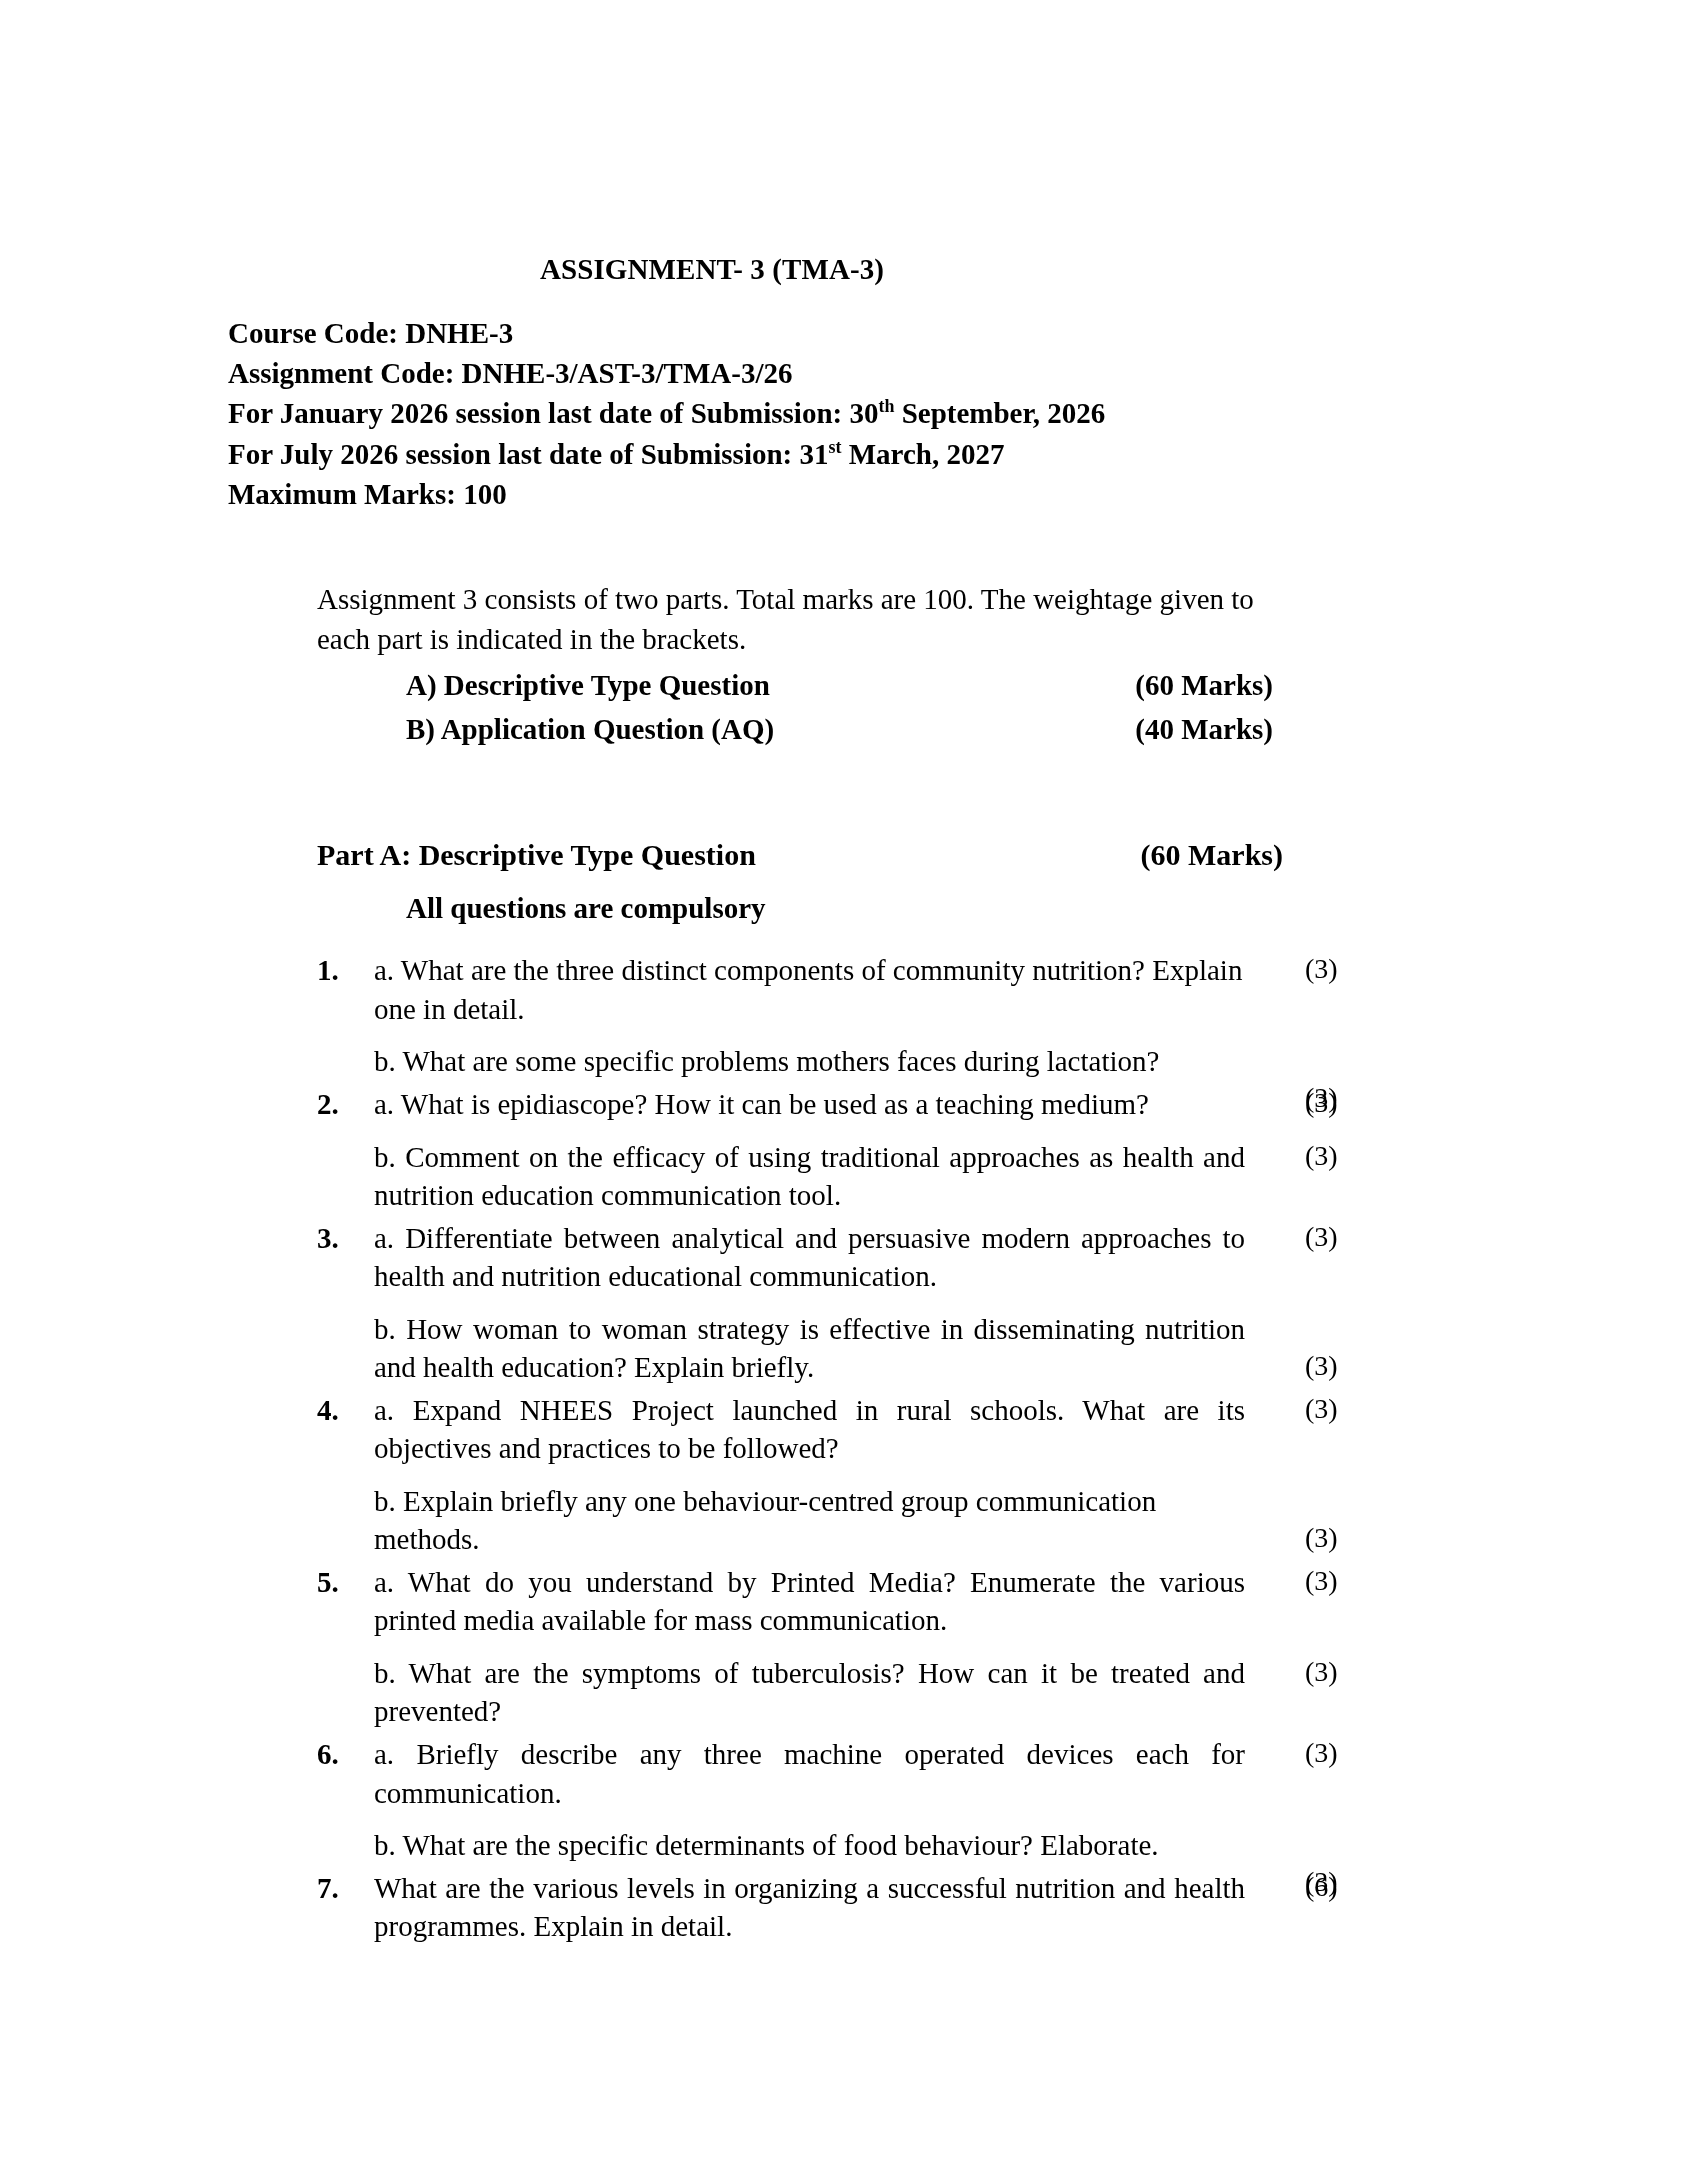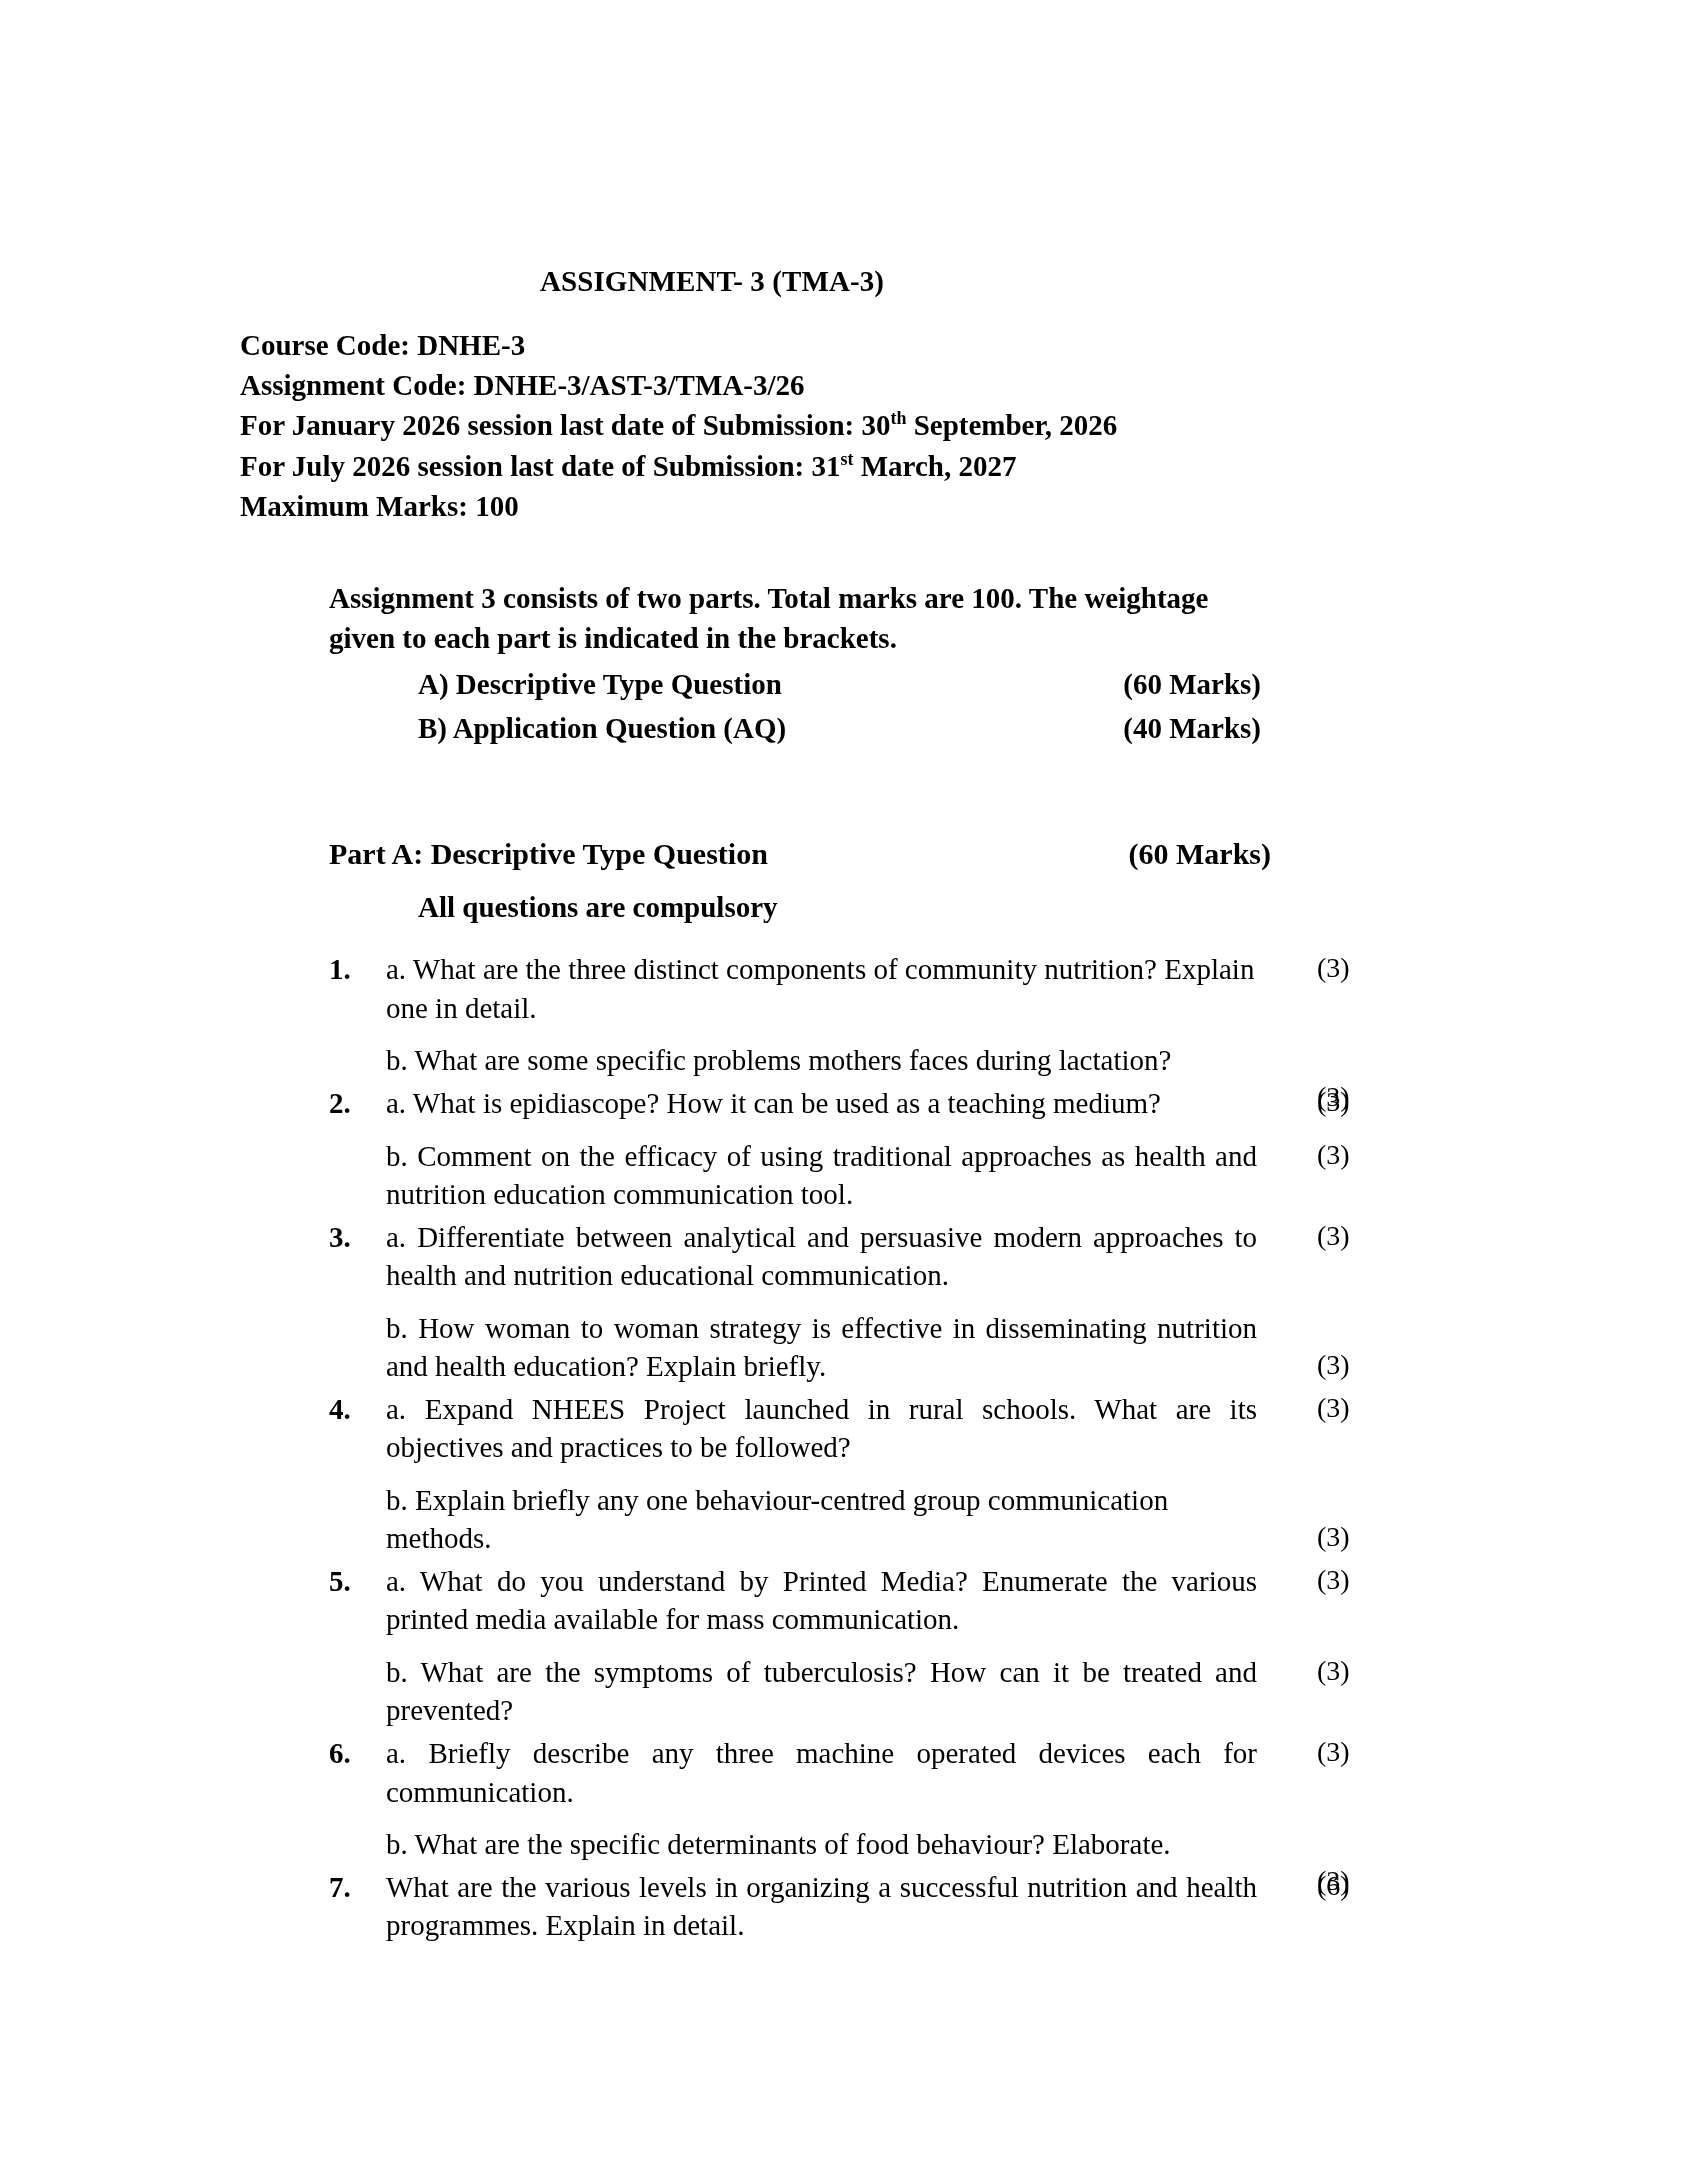--- a/index.html
+++ b/index.html
@@ -13,21 +13,21 @@
     height: 2178px;
     font-family: "Liberation Serif", "DejaVu Serif", serif;
     color: #000000;
     -webkit-font-smoothing: antialiased;
   }
   .page {
     position: relative;
     width: 1424px;
     height: 2178px;
     box-sizing: border-box;
-    padding: 12px;
+    padding: 0;
     overflow: hidden;
   }
 
   
   .doc-title {
     text-align: center;
     font-weight: bold;
     font-size: 29px;
     line-height: 1.2;
     margin: 0;
@@ -47,22 +47,22 @@
     white-space: nowrap;
   }
   sup {
     font-size: 0.62em;
     vertical-align: super;
     line-height: 0;
   }
 
   
   .intro {
-    margin: 52px 139px 0 317px;
-    font-weight: bold;
+    margin: 65px 139px 0 317px;
+    font-weight: normal;
     font-size: 29px;
     line-height: 1.38;
     text-align: left;
   }
 
   .ab-list {
     margin: 4px 139px 0 317px;
   }
   .ab-row {
     display: flex;

